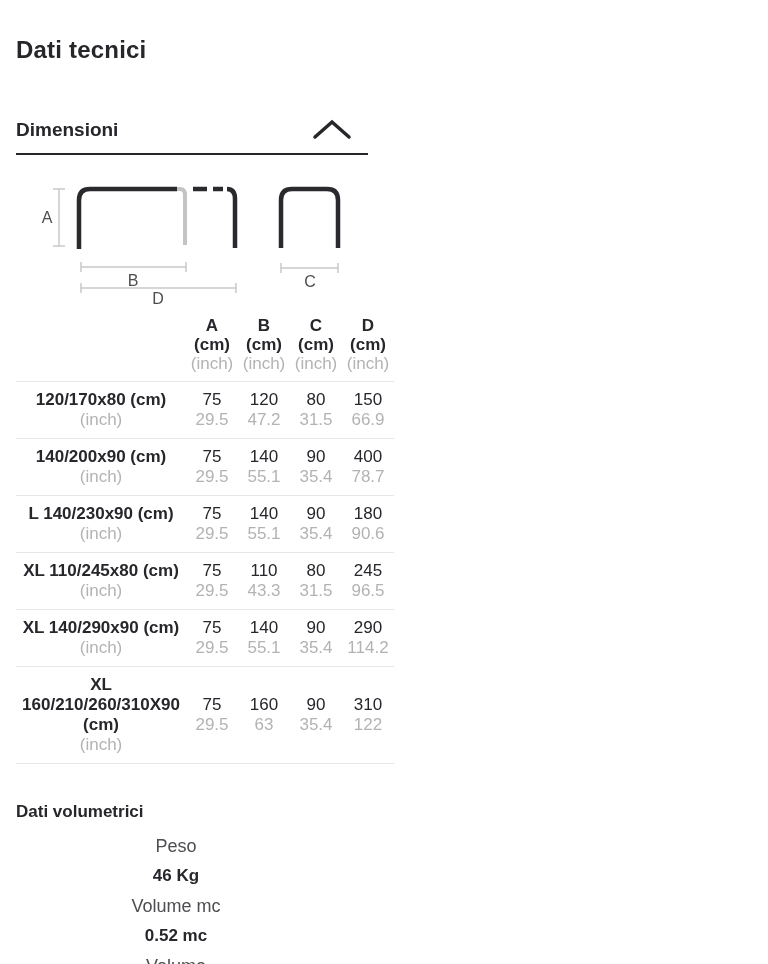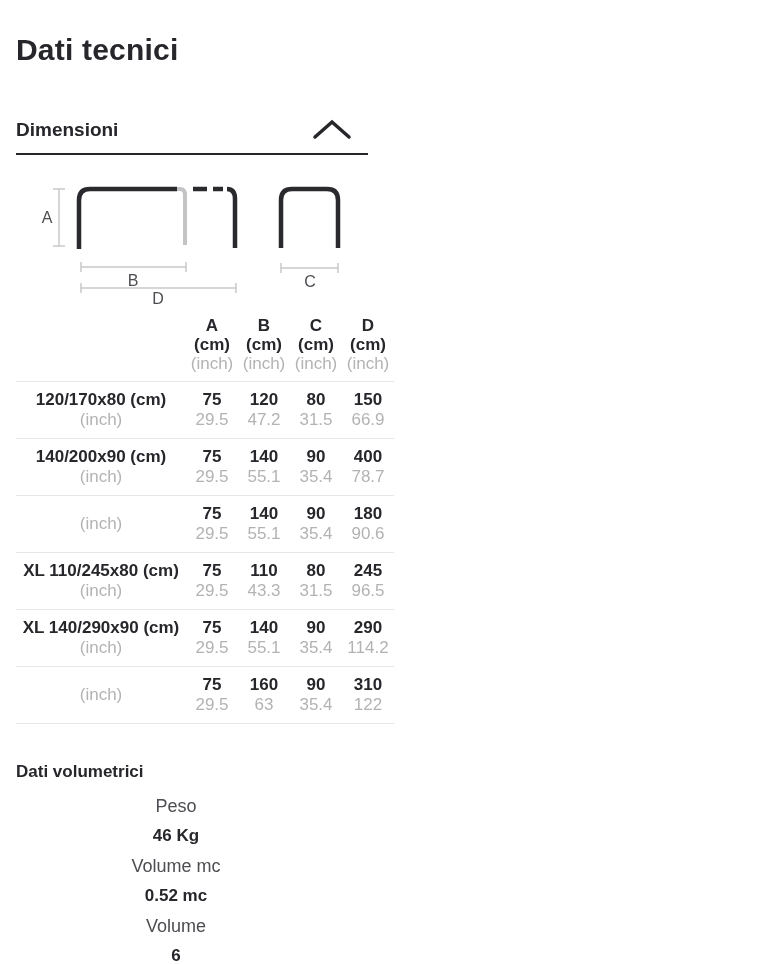--- a/index.html
+++ b/index.html
@@ -6,21 +6,21 @@
   body{
     width:768px;height:964px;overflow:hidden;background:#ffffff;
     font-family:"Liberation Sans", sans-serif;color:#26262b;
     -webkit-font-smoothing:antialiased;
   }
   .content{width:400px;}
   .pad{margin-left:16px;}
 
   
   .page-title{
-    margin-top:33px;font-size:30px;font-weight:bold;line-height:34px;
+    margin-top:33px;font-size:24px;font-weight:bold;line-height:34px;
     letter-spacing:.2px;color:#26262b;
   }
 
   
   .accordion-header{
     margin-top:50px;width:352px;display:flex;justify-content:space-between;
     align-items:center;padding-bottom:12px;border-bottom:2px solid #26262b;
     cursor:pointer;
   }
   .accordion-title{font-size:19px;font-weight:bold;line-height:23px;color:#26262b;}
@@ -35,21 +35,21 @@
     display:grid;grid-template-columns:170px 52px 52px 52px 52px;
     border-bottom:1px solid #e7e7e7;
   }
   .thead{padding:10px 0 8px 0;}
   .trow{padding:8px 0;align-items:center;}
   .th{text-align:center;font-size:17px;line-height:19px;font-weight:bold;}
   .th .th-inch{color:#b3b3b3;font-weight:normal;}
   .row-label{text-align:center;font-size:17px;line-height:20px;font-weight:bold;}
   .row-label .inch-label{color:#b3b3b3;font-weight:normal;}
   .cell{text-align:center;font-size:17px;line-height:20px;}
-  .cell .cm{font-weight:bold;color:#26262b;}
+  .cell .cm{font-weight:normal;color:#26262b;}
   .cell .in{color:#b3b3b3;}
 
   
   .vol-title{
     margin-top:38px;width:352px;text-align:left;font-size:17px;
     font-weight:bold;line-height:20px;color:#26262b;
   }
   .vol-rows{margin-left:36px;margin-top:14px;width:280px;display:grid;
     grid-template-columns:1fr;row-gap:10px;}
   .vol-label{text-align:center;font-size:18px;line-height:20px;color:#4d4d52;}
@@ -160,20 +160,21 @@
         <div class="in">35.4</div>
       </div>
       <div class="cell">
         <div class="cm">400</div>
         <div class="in">78.7</div>
       </div>
     </div>
 
     <div class="trow">
       <div class="row-label">
+        <div>L 140/230x90 (cm)</div>
         <div class="inch-label">(inch)</div>
       </div>
       <div class="cell">
         <div class="cm">75</div>
         <div class="in">29.5</div>
       </div>
       <div class="cell">
         <div class="cm">140</div>
         <div class="in">55.1</div>
       </div>
@@ -228,20 +229,21 @@
         <div class="in">35.4</div>
       </div>
       <div class="cell">
         <div class="cm">290</div>
         <div class="in">114.2</div>
       </div>
     </div>
 
     <div class="trow">
       <div class="row-label">
+        <div>XL 160/210/260/310X90 (cm)</div>
         <div class="inch-label">(inch)</div>
       </div>
       <div class="cell">
         <div class="cm">75</div>
         <div class="in">29.5</div>
       </div>
       <div class="cell">
         <div class="cm">160</div>
         <div class="in">63</div>
       </div>

